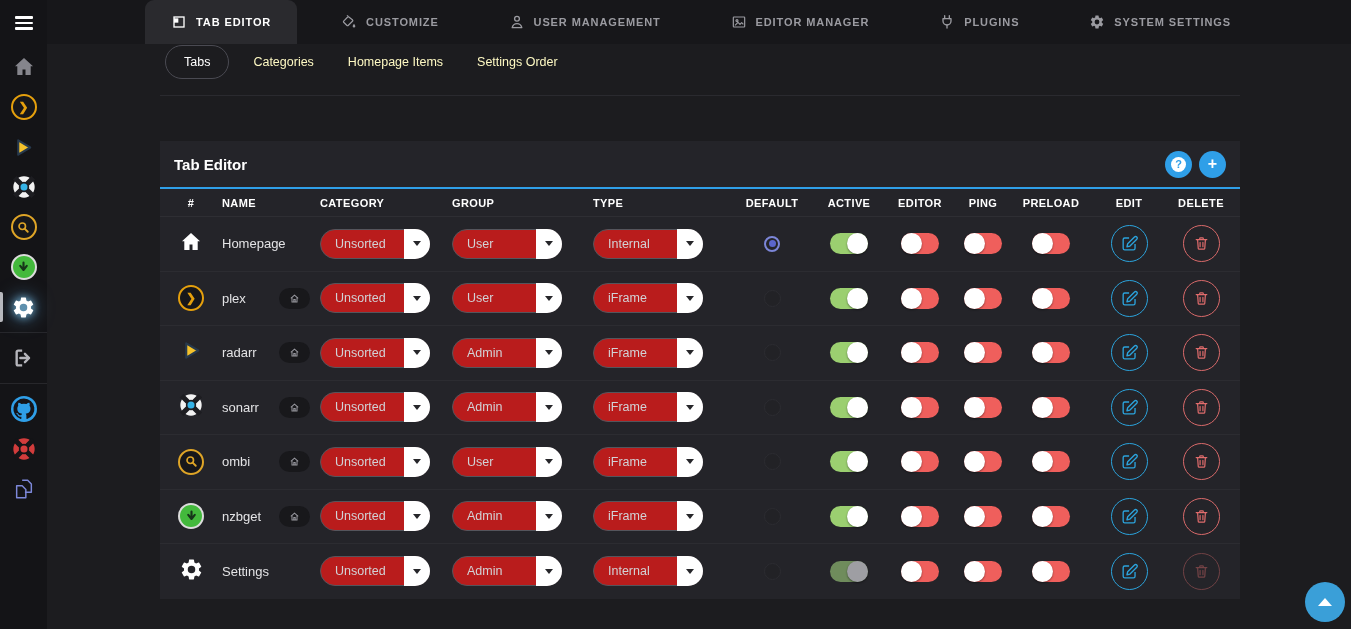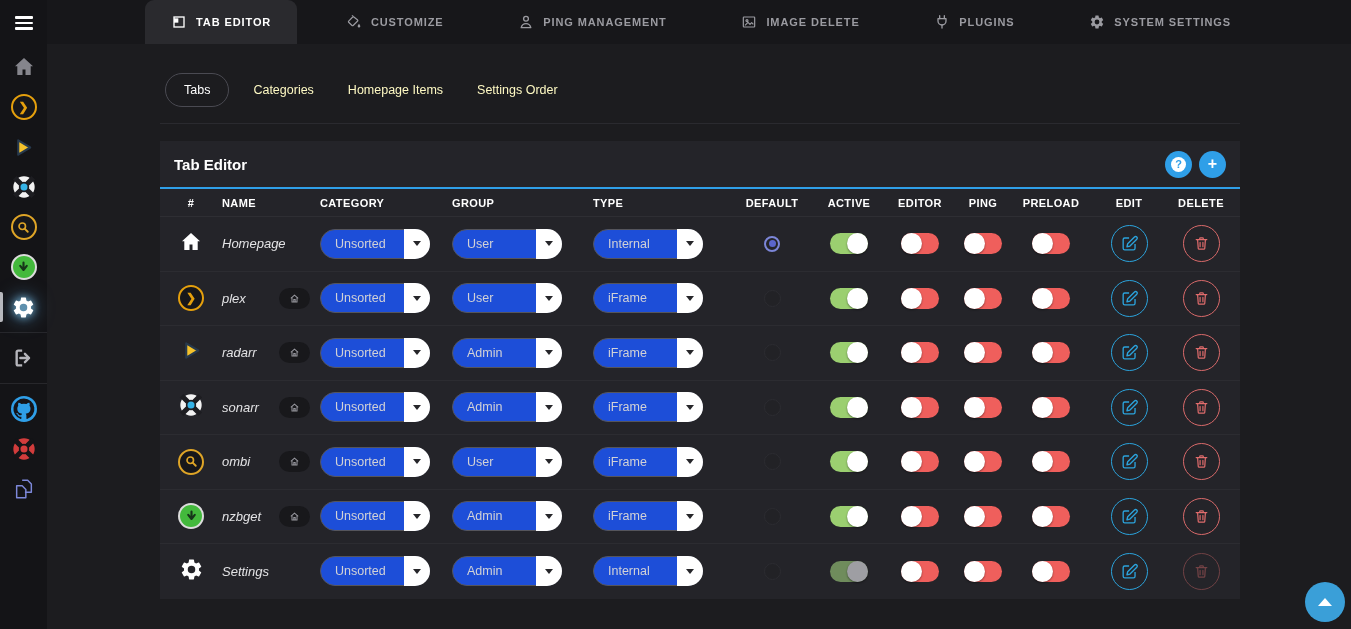--- a/index.html
+++ b/index.html
@@ -24,42 +24,42 @@
   .ombi-c { width:26px; height:26px; border:2px solid #dfa527; background:#17171a; }
   .nzb-c  { width:26px; height:26px; background:#43b93c; border:2px solid #dcdcdc; }
   .gh-c   { width:26px; height:26px; background:#2f9fe8; overflow:hidden; }
   
   .topbar { position:absolute; left:47px; top:0; width:1304px; height:44px; background:#17171a; }
   #tabs-row { position:absolute; left:98px; top:0; width:1112px; height:44px; display:flex; justify-content:space-between; }
   .tab { display:flex; align-items:center; gap:9px; height:44px; padding:0 26px; color:#9b9ba1; font-size:11px; font-weight:700; letter-spacing:.9px; cursor:pointer; white-space:nowrap; }
   .tab.active { background:#2a2a2e; border-radius:9px 9px 0 0; color:#fff; }
   .tab-ic { display:inline-flex; }
   
-  .subnav { position:absolute; left:160px; top:56px; width:1080px; height:68px; display:flex; align-items:center; border-bottom:1px solid #2a2a2f; }
+  .subnav { position:absolute; left:160px; top:28px; width:1080px; height:68px; display:flex; align-items:center; border-bottom:1px solid #2a2a2f; }
   .subtab { color:#fef9c3; font-size:12.5px; margin-right:34px; cursor:pointer; }
   .subtab.active { color:#fff; border:1px solid #4a4a52; border-radius:18px; padding:9px 18px; margin-left:5px; margin-right:24px; }
   
   .card { position:absolute; left:160px; top:141px; width:1080px; background:#242429; }
   .card-header { height:46px; display:flex; align-items:center; padding:0 14px; }
   .card-title { font-size:15px; font-weight:700; color:#fff; }
   .header-actions { margin-left:auto; display:flex; gap:7px; }
   .btn-circle { width:27px; height:27px; border-radius:50%; background:#2f9fe8; border:none; color:#fff; display:flex; align-items:center; justify-content:center; cursor:pointer; font-size:16px; font-weight:700; padding:0; }
   .help-inner { width:15px; height:15px; border-radius:50%; background:#fff; color:#2f9fe8; font-size:11px; font-weight:700; display:flex; align-items:center; justify-content:center; }
   .grid { display:grid; grid-template-columns:62px 98px 132px 141px 141px 76px 78px 64px 62px 74px 82px 62px; align-items:center; }
   .thead { height:30px; border-top:2px solid #2f9fe8; border-bottom:1px solid #2e2e33; }
   .th { font-size:11px; font-weight:700; color:#fff; letter-spacing:.4px; }
   .th.center { text-align:center; }
   .trow { height:54.5px; border-bottom:1px solid #2c2c31; }
   .trow:last-child { border-bottom:none; }
   .cell.center { display:flex; justify-content:center; }
   .c-icon { display:flex; justify-content:center; }
-  .c-name { display:flex; align-items:center; color:#e3e3e5; font-size:13px; padding-right:10px;font-style:italic; }
+  .c-name { display:flex; align-items:center; color:#e3e3e5; font-size:13px; padding-right:10px; }
   .home-badge { margin-left:auto; display:inline-flex; align-items:center; justify-content:center; background:#18181b; border-radius:11px; padding:5px 10px; }
   .home-badge.hidden { visibility:hidden; }
-  .select { position:relative; width:110px; height:30px; border:1px solid #55555c; border-radius:15px; background:#1d4ed8; display:flex; align-items:center; padding-left:14px; color:#d2d2d6; font-size:12.5px; cursor:pointer; }
+  .select { position:relative; width:110px; height:30px; border:1px solid #55555c; border-radius:15px; background:#b91c1c; display:flex; align-items:center; padding-left:14px; color:#d2d2d6; font-size:12.5px; cursor:pointer; }
   .sel-caret { position:absolute; top:-1px; right:-1px; width:26px; height:30px; background:#fff; border-radius:0 15px 15px 0; display:flex; align-items:center; justify-content:center; }
   .sel-caret::after { content:''; border-left:4px solid transparent; border-right:4px solid transparent; border-top:5px solid #26262a; }
   .radio { display:inline-block; width:17px; height:17px; border-radius:50%; background:#222226; border:1px solid #2c2c31; cursor:pointer; }
   .radio.sel { background:transparent; border:2px solid #7c86d8; position:relative; width:16px; height:16px; }
   .radio.sel::after { content:''; position:absolute; inset:2.5px; border-radius:50%; background:#5b66cc; }
   .tg { display:inline-block; width:38px; height:21px; border-radius:11px; position:relative; cursor:pointer; }
   .tg .knob { position:absolute; top:0; width:21px; height:21px; border-radius:50%; background:#fff; box-shadow:0 1px 2px rgba(0,0,0,.45); }
   .tg.off { background:#ef5f5c; } .tg.off .knob { left:0; }
   .tg.on  { background:#9bcf70; } .tg.on .knob { right:0; }
   .tg.on.disabled { background:#6f8c5c; } .tg.on.disabled .knob { background:#9e9ea3; }
@@ -198,31 +198,31 @@
           </span>
     <span class="tab-label">CUSTOMIZE</span>
   </div>
         <div class="tab">
     <span class="tab-ic">
             <svg viewBox="0 0 24 24" width="16" height="16" fill="none" stroke="currentColor" stroke-width="2">
               <circle cx="12" cy="7.2" r="3.6"></circle>
               <path d="M4.8 20.5c.9-3.8 3.8-6 7.2-6s6.3 2.2 7.2 6z" stroke-linejoin="round"></path>
             </svg>
           </span>
-    <span class="tab-label">PING MANAGEMENT</span>
+    <span class="tab-label">USER MANAGEMENT</span>
   </div>
         <div class="tab">
     <span class="tab-ic">
             <svg viewBox="0 0 24 24" width="16" height="16" fill="none" stroke="currentColor" stroke-width="1.8">
               <rect x="3.5" y="4.5" width="17" height="15" rx="1"></rect>
               <circle cx="9" cy="10" r="1.5"></circle>
               <path d="m6 17 4.5-4.5 3 3 2.5-2.5 2.5 2.5" stroke-linejoin="round"></path>
             </svg>
           </span>
-    <span class="tab-label">IMAGE DELETE</span>
+    <span class="tab-label">EDITOR MANAGER</span>
   </div>
         <div class="tab">
     <span class="tab-ic">
             <svg viewBox="0 0 24 24" width="16" height="16" fill="none" stroke="currentColor" stroke-width="2">
               <path d="M8.5 2.5V7M15.5 2.5V7" stroke-linecap="round"></path>
               <path d="M6 7h12v3.5a6 6 0 0 1-12 0z" stroke-linejoin="round"></path>
               <path d="M12 16.5V21" stroke-linecap="round"></path>
             </svg>
           </span>
     <span class="tab-label">PLUGINS</span>

